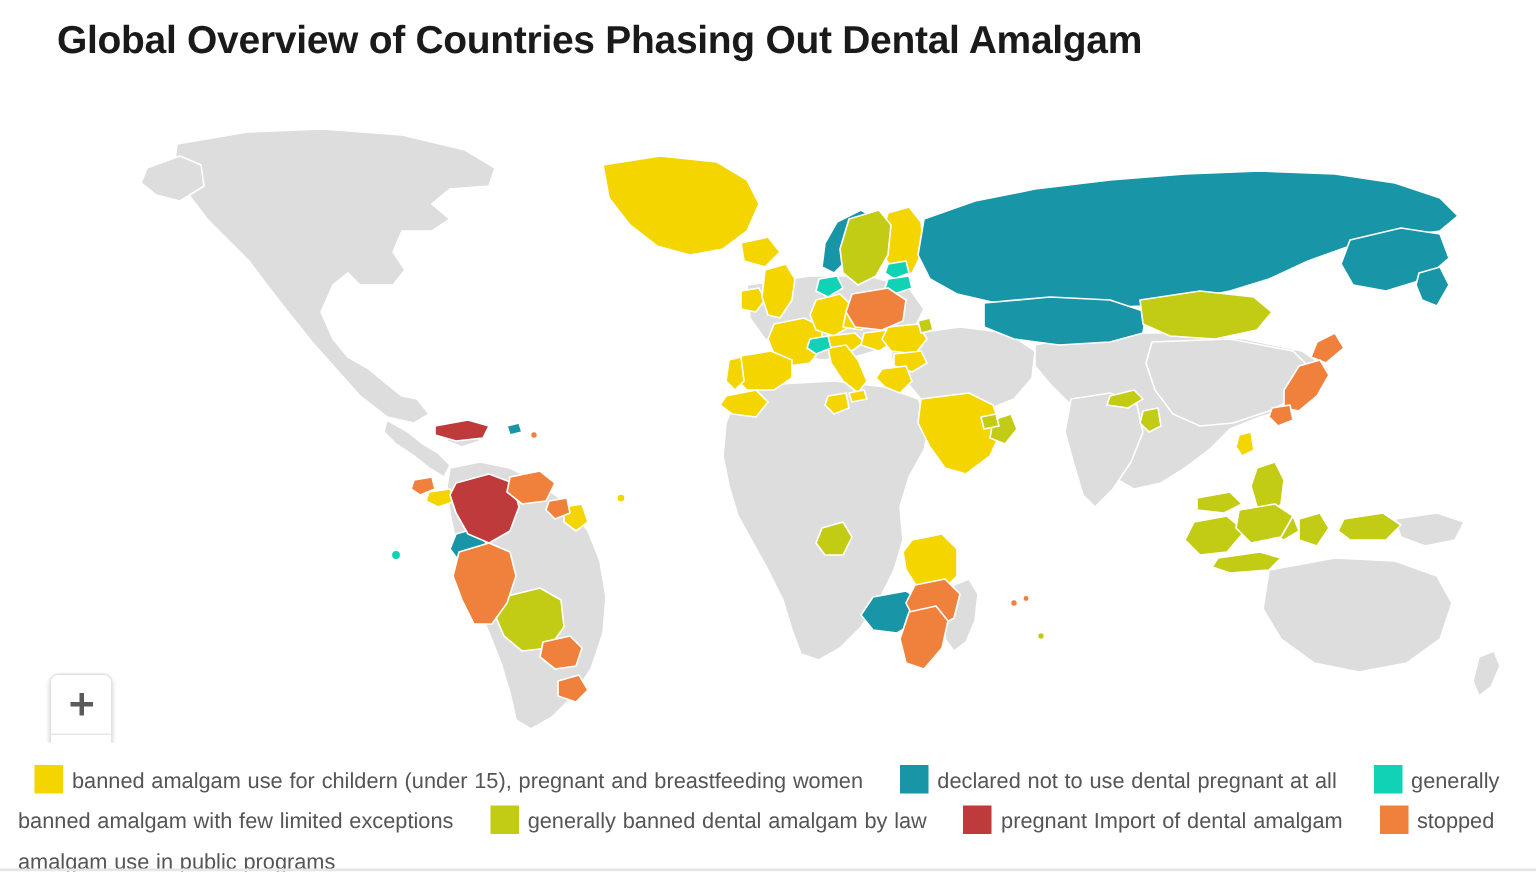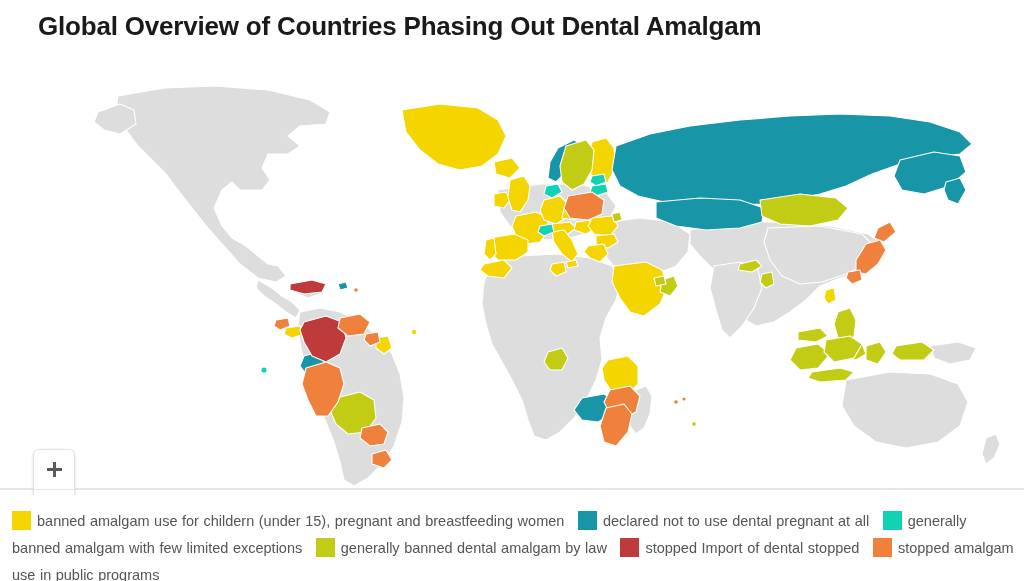--- a/index.html
+++ b/index.html
@@ -5,21 +5,21 @@
   * { box-sizing: border-box; }
   html, body {
     margin: 0; padding: 0;
     width: 1024px; height: 581px;
     background: #ffffff;
     font-family: "Liberation Sans", sans-serif;
     overflow: hidden;
   }
   #app {
     position: relative;
-    width: 1024px; height: 490px;
+    width: 1024px; height: 581px;
     background: #ffffff;
   }
   
   #title-bar {
     position: absolute;
     left: 0; top: 0;
     width: 1024px; height: 52px;
     display: flex; align-items: center;
     padding-left: 38px;
   }
@@ -75,20 +75,21 @@
     background: #ffffff;
   }
   #legend-items {
     display: block;
     word-spacing: 0.5px;
   }
   .legend-item {
     display: inline;
     white-space: normal;
     margin-right: 9px;
+    margin-left: 11px;
   }
   .legend-swatch {
     display: inline-block;
     width: 19px; height: 19px;
     vertical-align: -4px;
     margin-right: 6px;
   }
   .legend-label {
     display: inline;
     color: #555555;
@@ -278,21 +279,21 @@
 
       <span class="legend-item">
         <span class="legend-swatch" style="background:#12d2b6"></span><span class="legend-label">generally banned amalgam with few limited exceptions</span>
       </span>
 
       <span class="legend-item">
         <span class="legend-swatch" style="background:#c3cc15"></span><span class="legend-label">generally banned dental amalgam by law</span>
       </span>
 
       <span class="legend-item">
-        <span class="legend-swatch" style="background:#bf3b3b"></span><span class="legend-label">stopped Import of dental stopped</span>
+        <span class="legend-swatch" style="background:#bf3b3b"></span><span class="legend-label">pregnant Import of dental amalgam</span>
       </span>
 
       <span class="legend-item">
         <span class="legend-swatch" style="background:#f0813c"></span><span class="legend-label">stopped amalgam use in public programs</span>
       </span>
 
     </div>
   </div>
 
   <div id="bottom-rule"></div>

